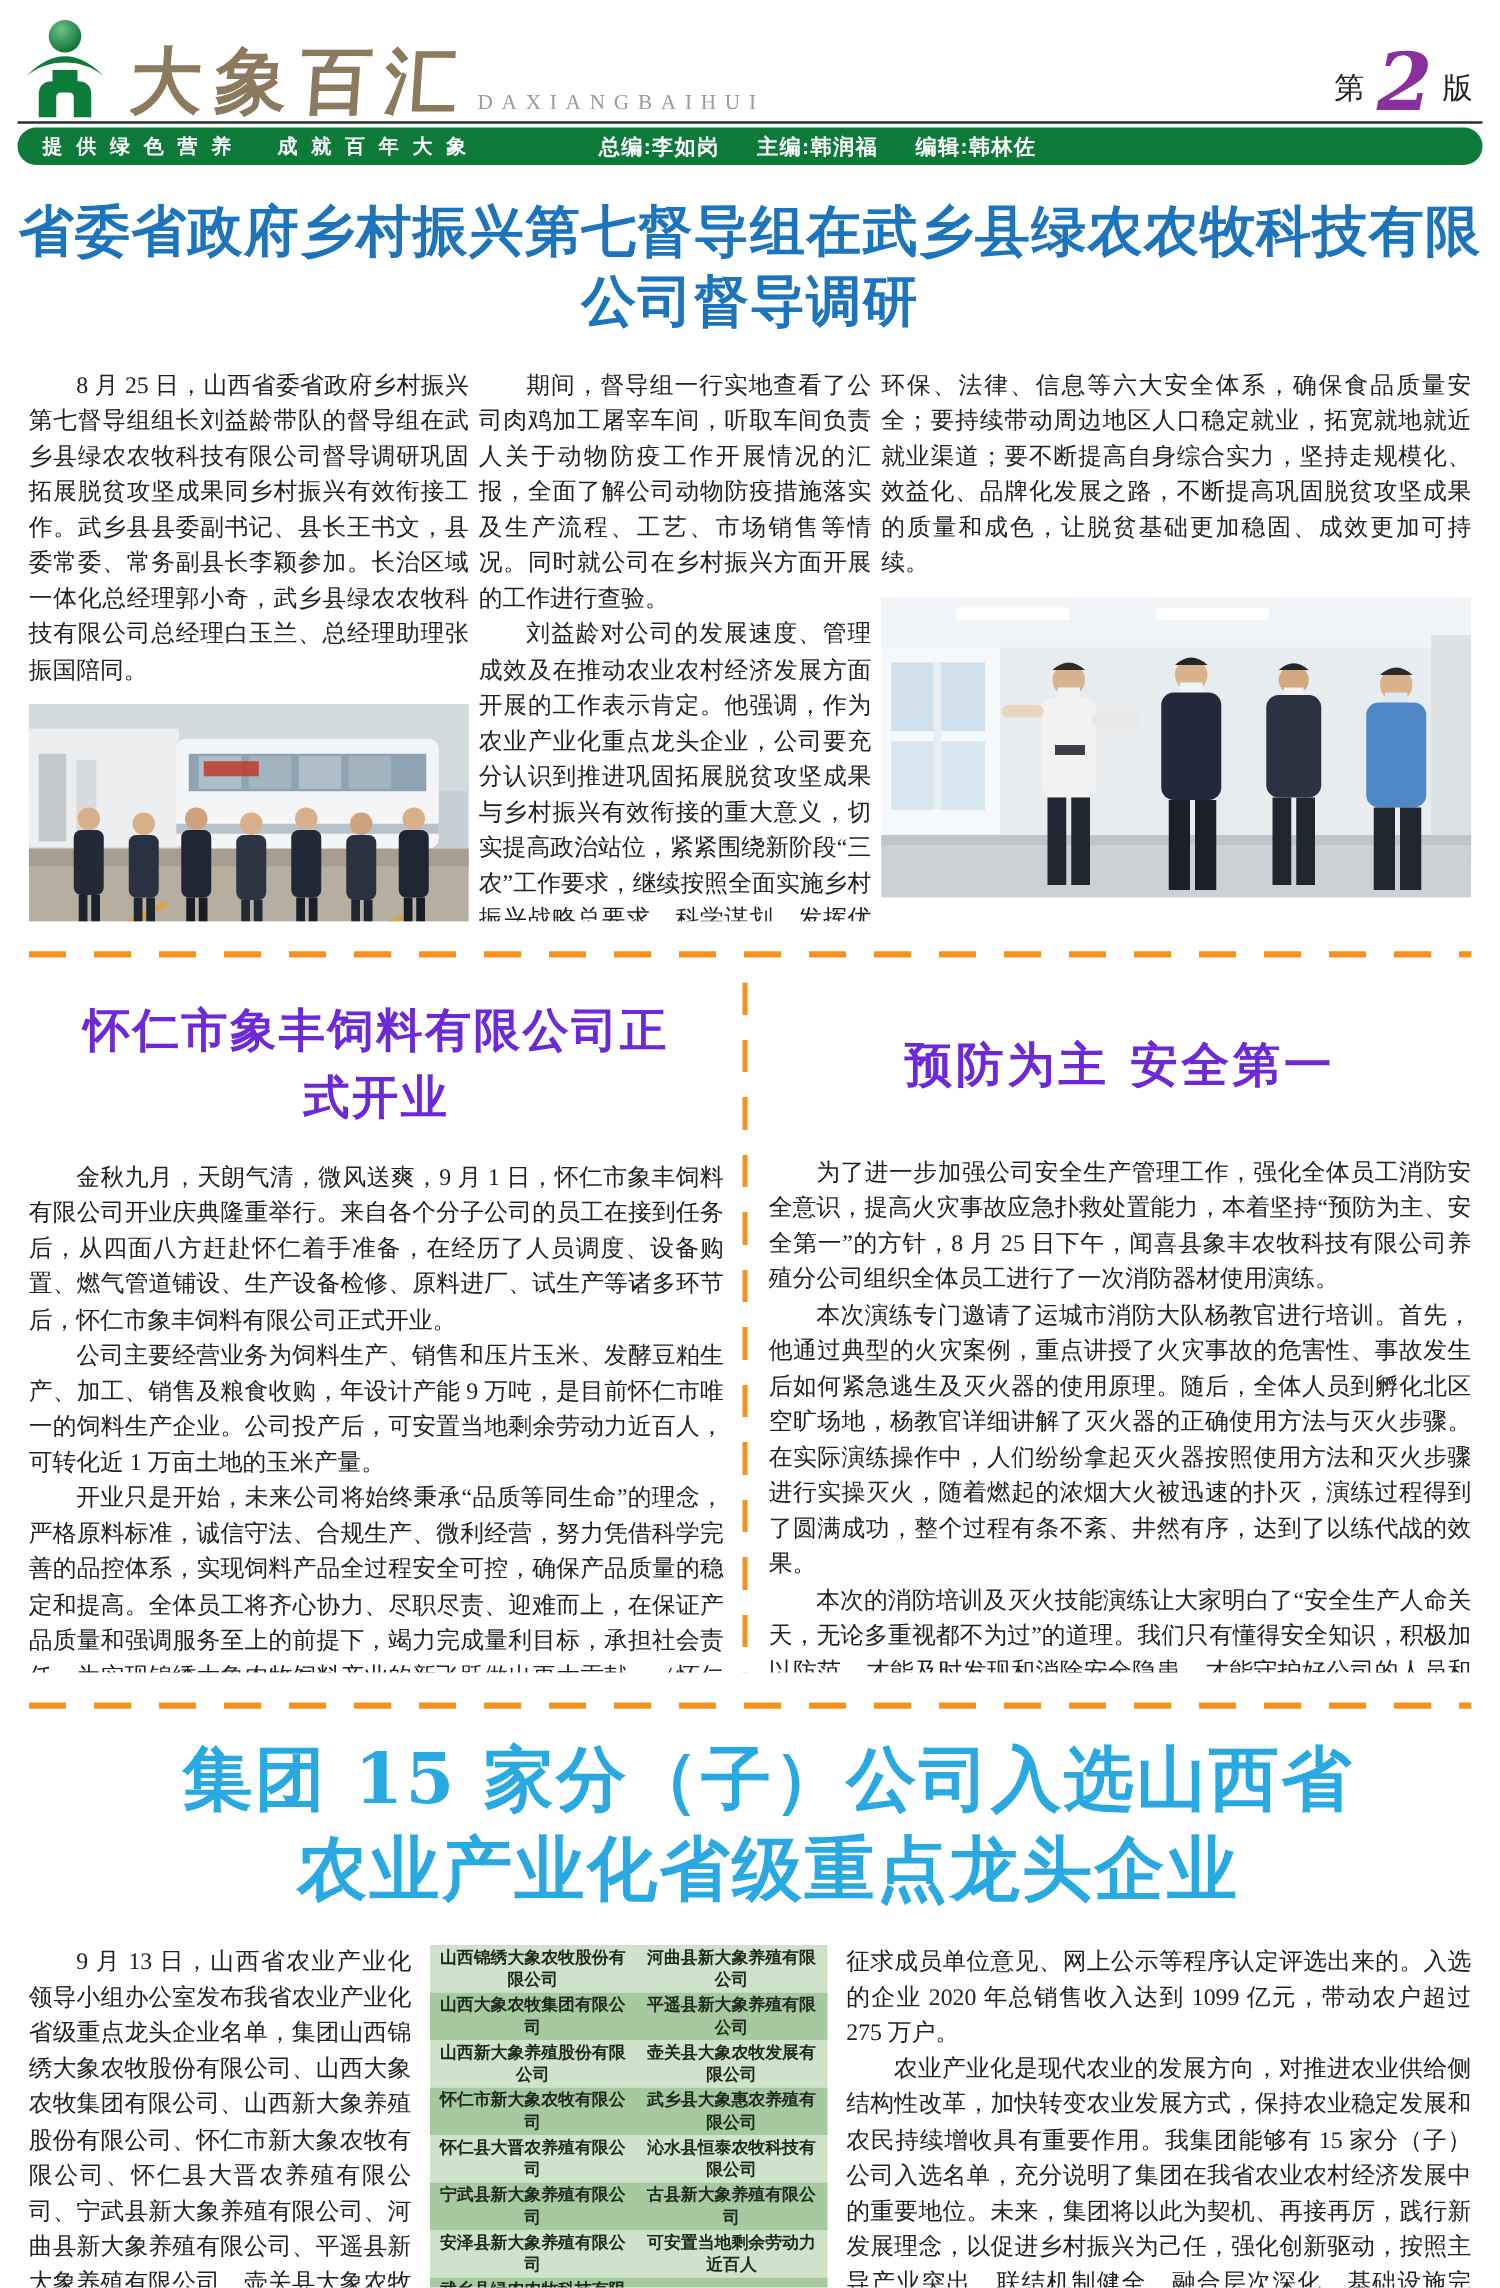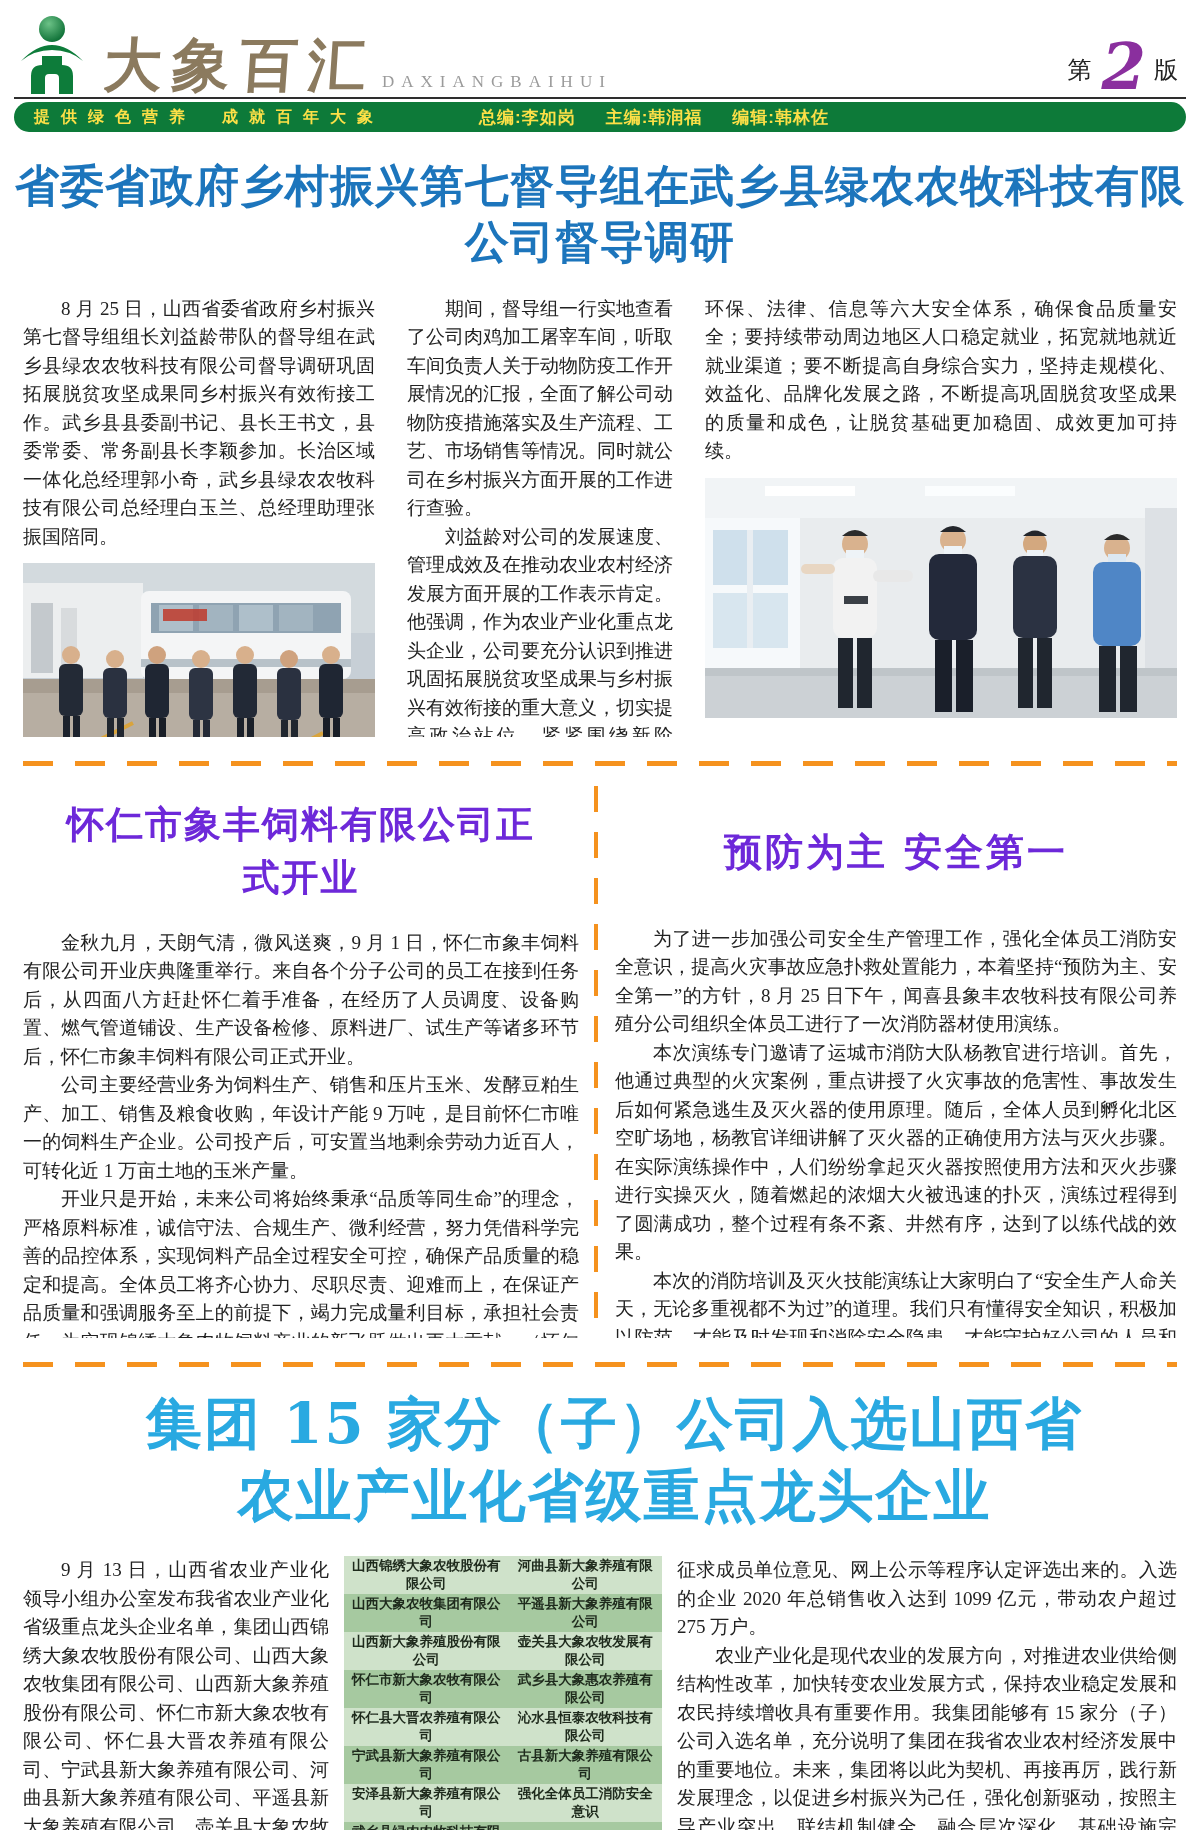--- a/index.html
+++ b/index.html
@@ -14,30 +14,30 @@
   .logo{width:76px;height:80px;flex:0 0 auto;margin-right:14px;}
   .masthead-title{font-family:"DejaVu Serif",serif;font-weight:bold;color:#8b7a5e;
                   font-size:58px;line-height:1;letter-spacing:10px;transform:skewX(-4deg);}
   .pinyin{color:#9b9b9b;font-size:17px;letter-spacing:7px;margin-left:6px;
           font-family:"Liberation Serif",serif;align-self:flex-end;padding-bottom:2px;}
   .page-no{margin-left:auto;display:flex;align-items:flex-end;gap:8px;padding-right:6px;}
   .page-no .zi{font-size:24px;color:#222;padding-bottom:8px;letter-spacing:2px;}
   .page-no .num{font-size:64px;line-height:0.85;color:#8a2f9e;font-weight:bold;
                 font-style:italic;font-family:"DejaVu Serif",serif;}
   .green-bar{margin-top:3px;height:30px;background:#0d7a39;border-radius:15px;
-             display:flex;align-items:center;color:#fde047;font-size:16px;padding:0 20px;}
+             display:flex;align-items:center;color:#ffffff;font-size:16px;padding:0 20px;}
   .slogan{letter-spacing:11px;font-weight:bold;}
   .slogan .gap{display:inline-block;width:26px;}
   .credits{margin-left:95px;display:flex;gap:30px;font-weight:bold;letter-spacing:1px;
            font-family:"Liberation Sans",sans-serif;font-size:17px;}
 
   
   .lead-title{ text-align:center;color:#1c75bc;font-family:"Liberation Sans",sans-serif;
                font-weight:900;font-size:44px;line-height:1.28;margin-top:26px;letter-spacing:1px;}
-  .lead-cols{display:flex;gap:32px;padding:0 23px;margin-top:24px;height:442px;overflow:hidden;}
+  .lead-cols{display:flex;gap:8px;padding:0 23px;margin-top:24px;height:442px;overflow:hidden;}
   .lcol1{width:352px;flex:0 0 auto;}
   .lcol2{flex:1 1 auto;min-width:0;}
   .lcol3{width:472px;flex:0 0 auto;}
   p.body{margin:0;text-indent:2em;font-size:19px;line-height:28.5px;text-align:justify;}
   p.body.noindent{text-indent:0;}
   .photo{display:block;margin-top:12px;}
 
   
   .hr-dash{height:5px;margin:24px 23px 20px 23px;
            background:repeating-linear-gradient(90deg,#f5921e 0 30px,transparent 30px 52px);}
@@ -285,21 +285,21 @@
           <tr class="rl">
               <td>怀仁县大晋农养殖有限公司</td>
               <td>沁水县恒泰农牧科技有限公司</td>
             </tr>
           <tr class="rd">
               <td>宁武县新大象养殖有限公司</td>
               <td>古县新大象养殖有限公司</td>
             </tr>
           <tr class="rl">
               <td>安泽县新大象养殖有限公司</td>
-              <td>强化全体员工消防安全意识</td>
+              <td>可安置当地剩余劳动力近百人</td>
             </tr>
           <tr class="rd">
               <td>武乡县绿农农牧科技有限公司</td>
               <td></td>
             </tr>
         </tbody>
       </table>
 
     </div>
     <div class="bcol3">

